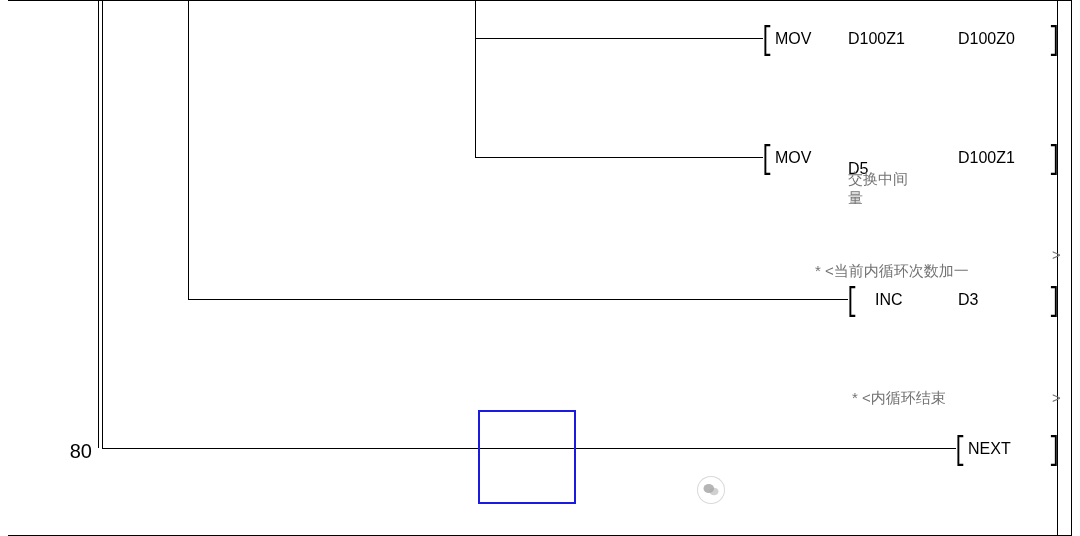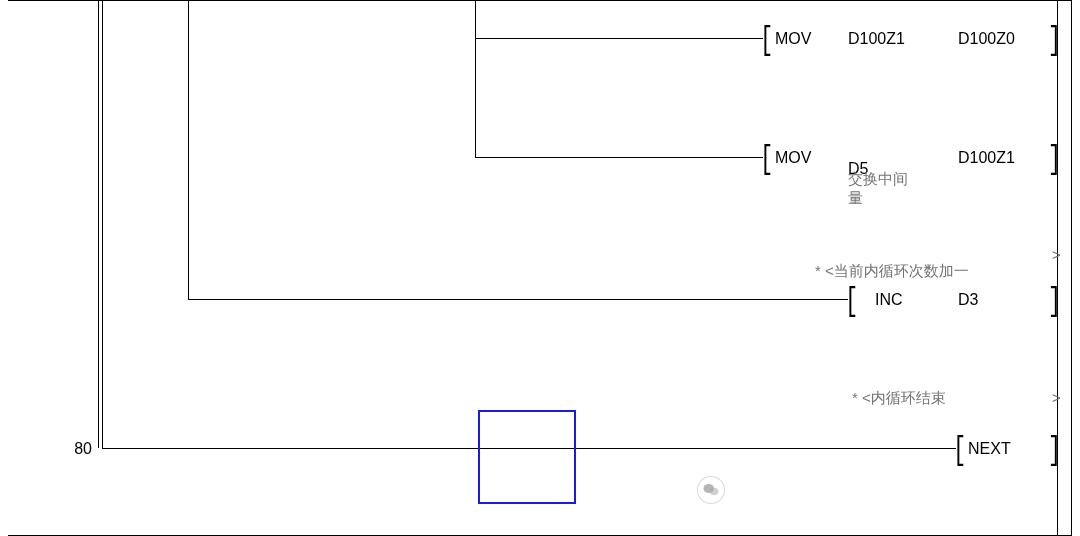--- a/index.html
+++ b/index.html
@@ -35,21 +35,21 @@
 
   
   .h { position:absolute; height:1px; background:#000; }
 
   
   .br { position:absolute; font-family:"Courier New", monospace; font-size:22px; color:#000; font-weight:normal; transform:scaleY(1.5); }
 
   
   .instr { position:absolute; font-size:16px; color:#000; }
   .cmt   { position:absolute; font-size:15px; color:#737373; line-height:1.25; }
-  .step  { position:absolute; font-size:16px; color:#000; text-align:right; }
+  .step  { position:absolute; font-size:20px; color:#000; text-align:right; }
 
   
   .cursor { position:absolute; border:2px solid #1a1ae0; }
 
   
   .wm-wrap { position:absolute; display:flex; align-items:center; gap:8px; }
   .wm-ic {
     width:26px; height:26px; border-radius:50%;
     background:rgba(255,255,255,.7);
     display:flex; align-items:center; justify-content:center;

